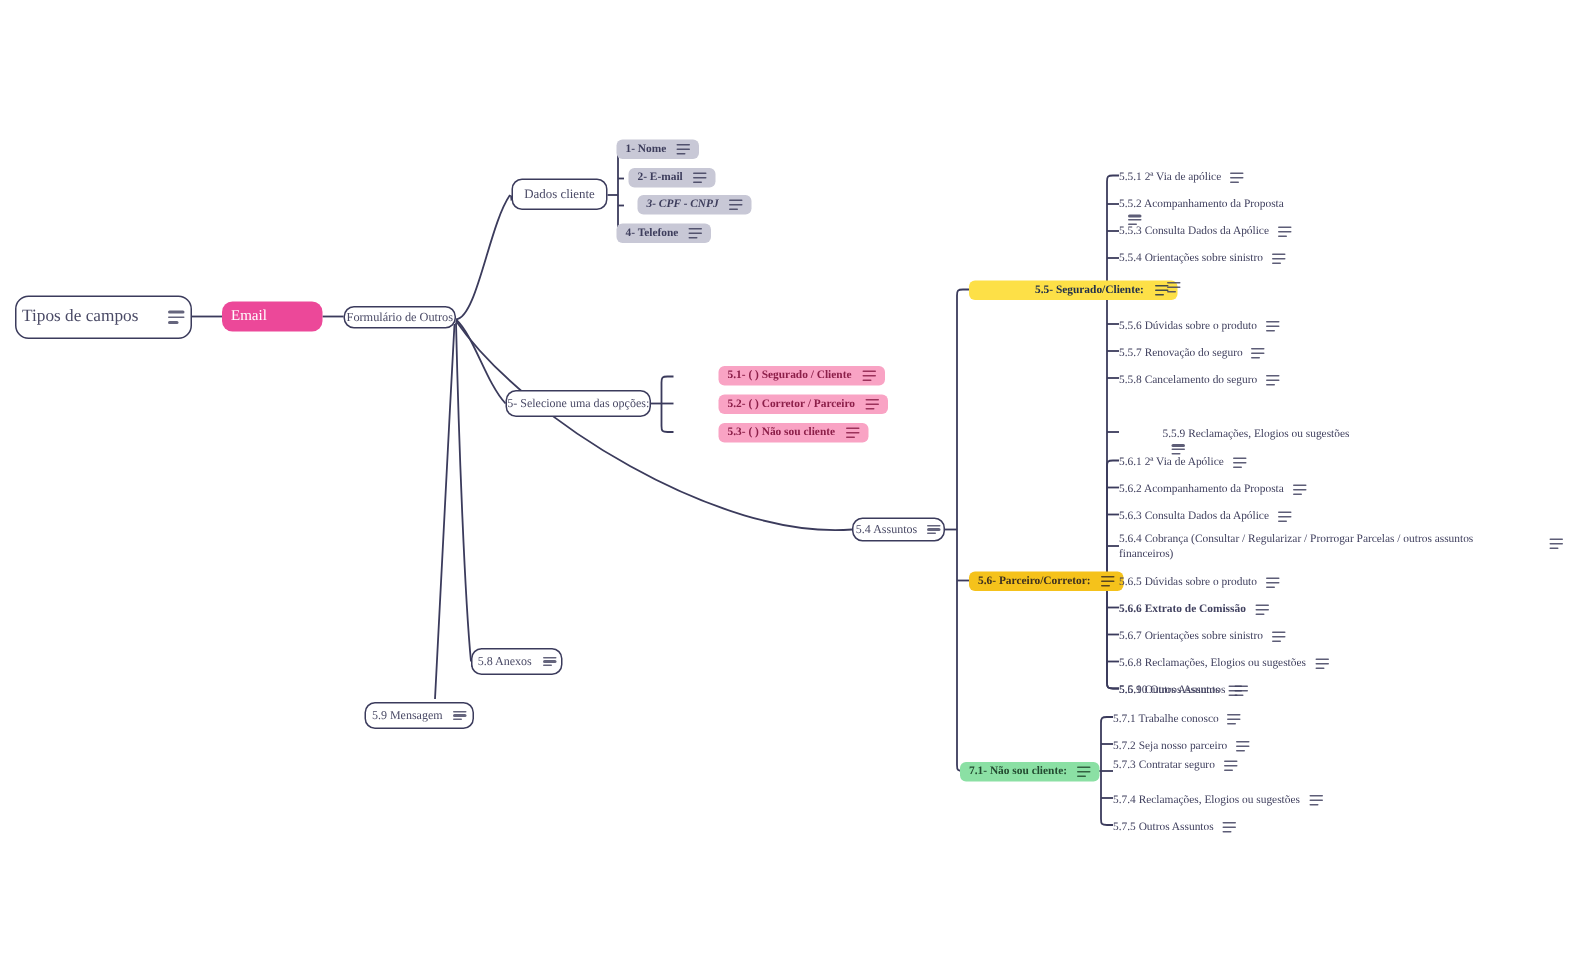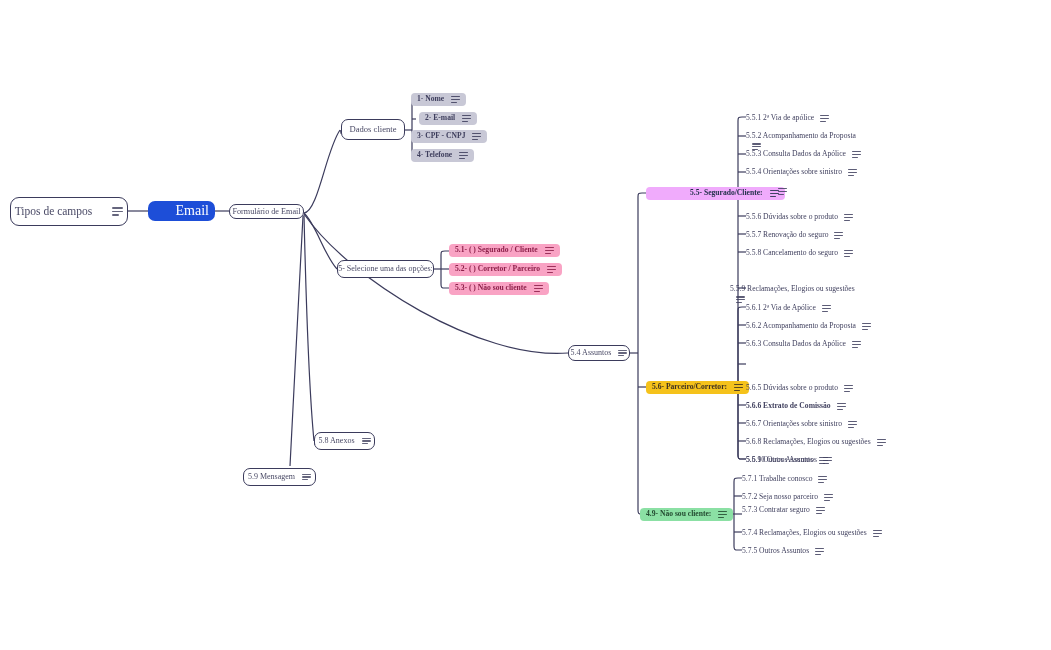--- a/index.html
+++ b/index.html
@@ -43,25 +43,25 @@
   
   .chip{
     border-radius:4px;
     display:flex;
     align-items:center;
     gap:7px;
     padding:0 6px;
     font-size:7.6px;
     font-weight:bold;
   }
-  .chip.purple{ background:#1d4ed8; color:#ffffff; border-radius:7px;
-    font-size:14px; font-weight:normal; justify-content:flex-end; }
+  .chip.purple{ background:#ec4899; color:#ffffff; border-radius:7px;
+    font-size:10px; font-weight:normal; justify-content:flex-start; }
   .chip.grey{ background:#c8c8d6; color:#3d3d5c; }
-  .chip.pink{ background:#f9a3c4; color:#8c1f49; }
-  .chip.blue{ background:#f0abfc; color:#22304a;padding-left:44px; }
+  .chip.pink{ background:#f9a3c4; color:#8c1f49;margin-left:30px; }
+  .chip.blue{ background:#fde047; color:#22304a;padding-left:44px; }
   .chip.yellow{ background:#f5c21b; color:#3d3020; }
   .chip.green{ background:#8be0a4; color:#234a30; }
 
   
   .leaf{
     position:absolute;
     display:flex;
     align-items:flex-start;
     font-size:7.6px;
     color:#41415f;
@@ -165,21 +165,21 @@
         <i></i>
         <i></i>
       </span>
   </div>
 
   <div class="node chip purple" style="left:148px;top:201px;width:67px;height:20px;">
     <span>Email</span>
   </div>
 
   <div class="node boxed hub" style="left:229px;top:204px;width:75px;height:15px;">
-    <span>Formulário de Email</span>
+    <span>Formulário de Outros</span>
   </div>
 
   <div class="node boxed mid" style="left:341px;top:119px;width:64px;height:21px;">
     <span>Dados cliente</span>
   </div>
 
   <div class="node chip grey" style="left:411px;top:93px;height:13px;">
     <span>1- Nome</span>
     <span class="note-icon">
         <i></i>
@@ -188,21 +188,21 @@
       </span>
   </div>
   <div class="node chip grey" style="left:419px;top:112px;height:13px;">
     <span>2- E-mail</span>
     <span class="note-icon">
         <i></i>
         <i></i>
         <i></i>
       </span>
   </div>
-  <div class="node chip grey" style="left:411px;top:130px;height:13px;">
+  <div class="node chip grey" style="left:425px;top:130px;height:13px;font-style:italic;">
     <span>3- CPF - CNPJ</span>
     <span class="note-icon">
         <i></i>
         <i></i>
         <i></i>
       </span>
   </div>
   <div class="node chip grey" style="left:411px;top:149px;height:13px;">
     <span>4- Telefone</span>
     <span class="note-icon">
@@ -260,21 +260,21 @@
   </div>
   <div class="node chip yellow" style="left:646px;top:381px;height:13px;">
     <span>5.6- Parceiro/Corretor:</span>
     <span class="note-icon">
         <i></i>
         <i></i>
         <i></i>
       </span>
   </div>
   <div class="node chip green" style="left:640px;top:508px;height:13px;">
-    <span>4.9- Não sou cliente:</span>
+    <span>7.1- Não sou cliente:</span>
     <span class="note-icon">
         <i></i>
         <i></i>
         <i></i>
       </span>
   </div>
 
   <div class="leaf" style="left:746px;top:113px;">
     <span class="lbl">5.5.1  2ª Via de apólice</span>
     <span class="note-icon">
@@ -331,21 +331,21 @@
       </span>
   </div>
   <div class="leaf" style="left:746px;top:248px;">
     <span class="lbl">5.5.8 Cancelamento do seguro</span>
     <span class="note-icon">
         <i></i>
         <i></i>
         <i></i>
       </span>
   </div>
-  <div class="leaf" style="left:730px;top:284px;flex-direction:column;">
+  <div class="leaf" style="left:775px;top:284px;flex-direction:column;">
     <span class="lbl">5.5.9 Reclamações, Elogios ou sugestões</span>
     <span class="note-icon">
         <i></i>
         <i></i>
         <i></i>
       </span>
   </div>
   <div class="leaf" style="left:746px;top:455px;">
     <span class="lbl">5.5.10 Outros Assuntos</span>
     <span class="note-icon">
@@ -372,20 +372,28 @@
       </span>
   </div>
   <div class="leaf" style="left:746px;top:339px;">
     <span class="lbl">5.6.3 Consulta Dados da Apólice</span>
     <span class="note-icon">
         <i></i>
         <i></i>
         <i></i>
       </span>
   </div>
+  <div class="leaf wrap" style="left:746px;top:354px;width:300px;">
+    <span class="lbl" style="width:255px;white-space:normal;">5.6.4 Cobrança (Consultar / Regularizar / Prorrogar Parcelas / outros assuntos financeiros)</span>
+    <span class="note-icon" style="margin-left:32px;margin-top:5px;">
+        <i></i>
+        <i></i>
+        <i></i>
+      </span>
+  </div>
   <div class="leaf" style="left:746px;top:383px;">
     <span class="lbl">5.6.5 Dúvidas sobre o produto</span>
     <span class="note-icon">
         <i></i>
         <i></i>
         <i></i>
       </span>
   </div>
   <div class="leaf" style="left:746px;top:401px;font-weight:bold;">
     <span class="lbl">5.6.6 Extrato de Comissão</span>

